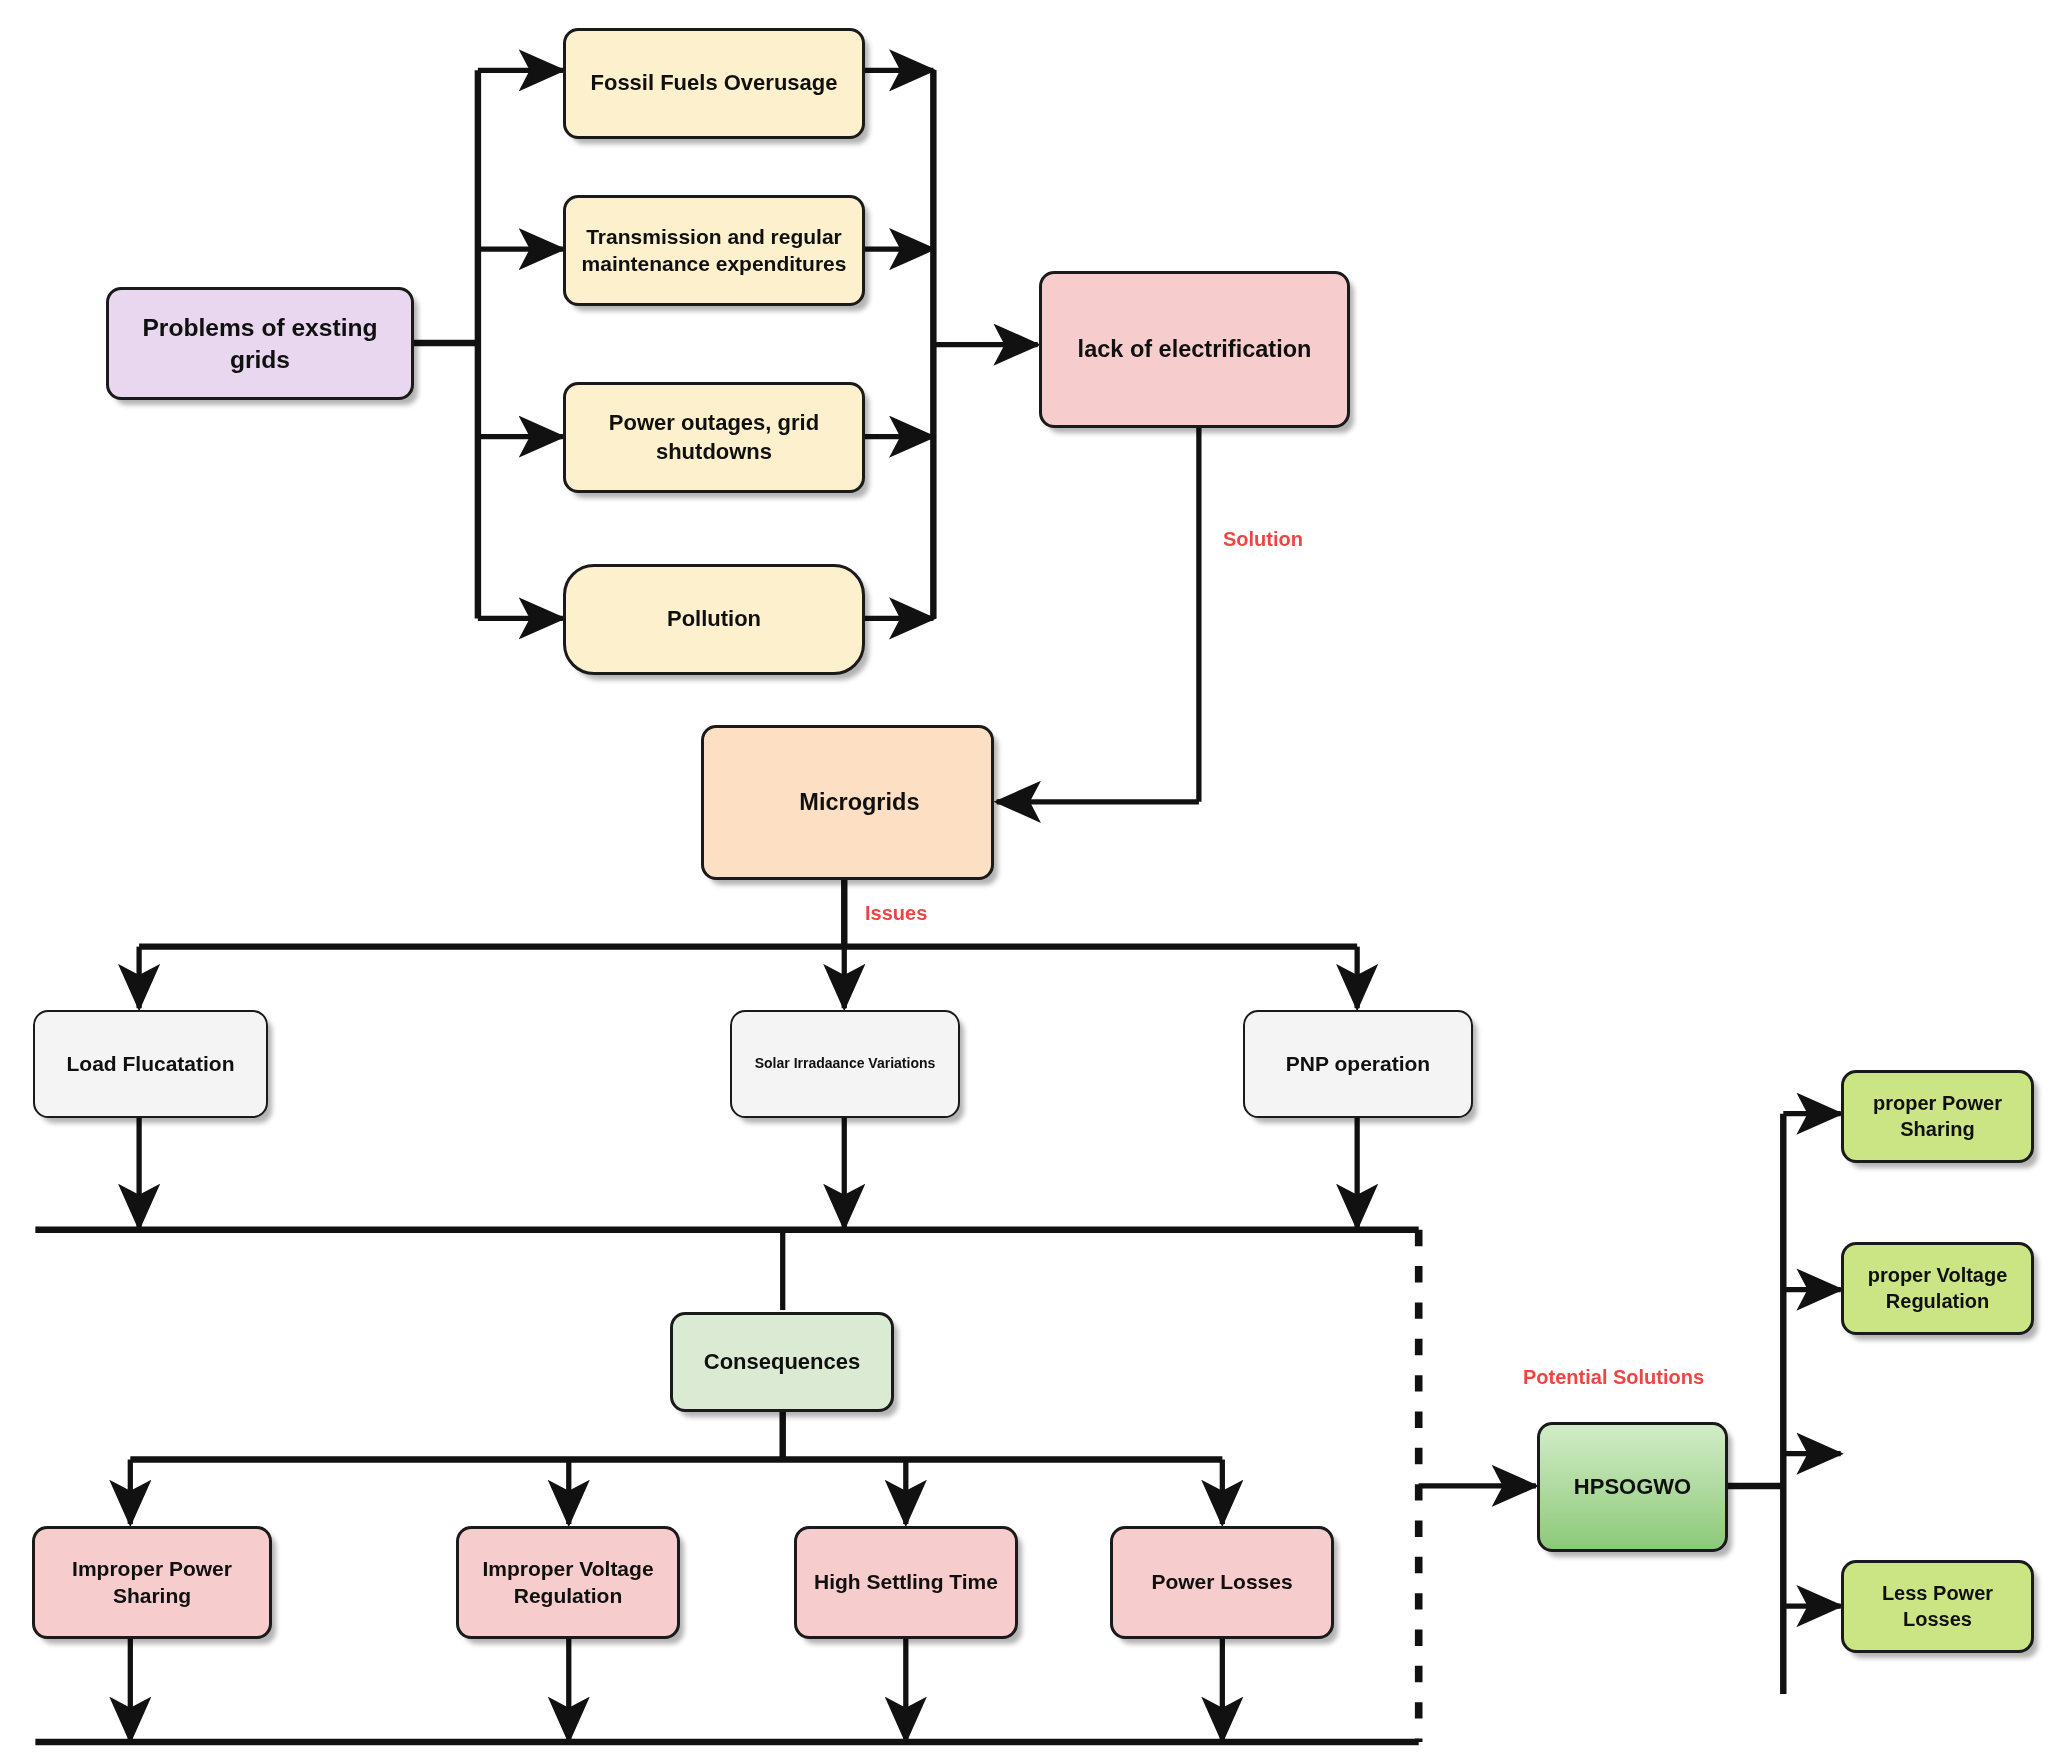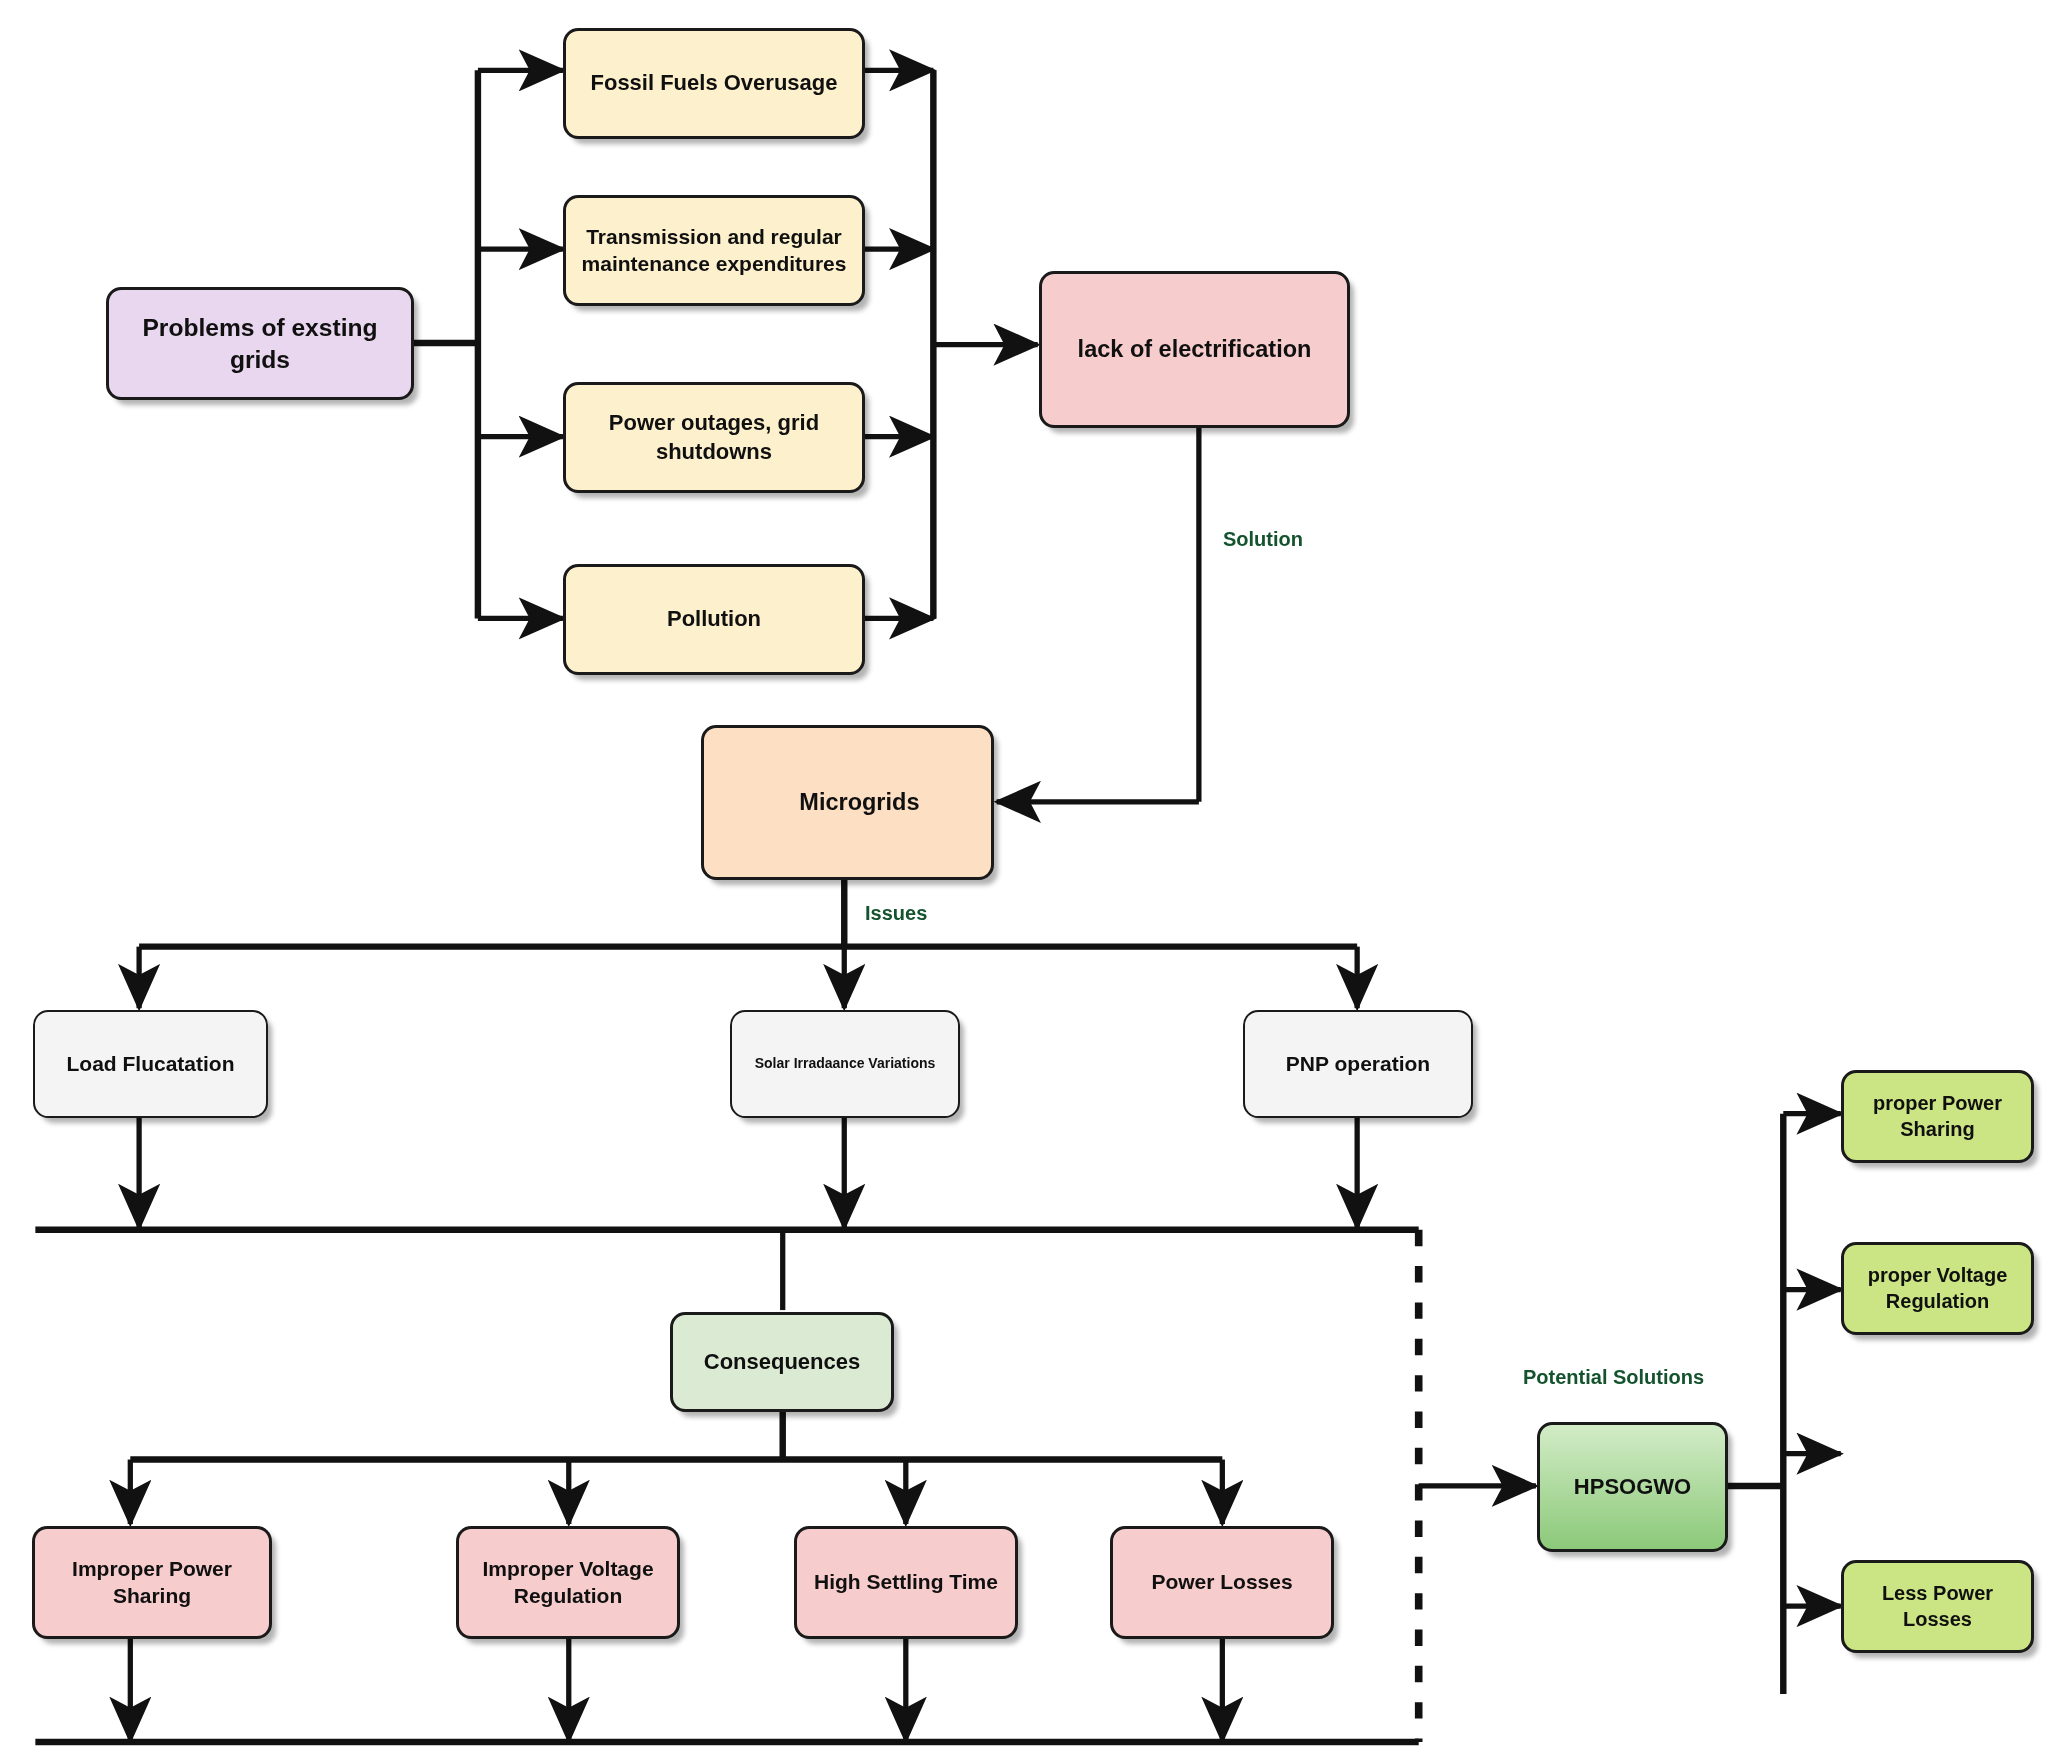--- a/index.html
+++ b/index.html
@@ -30,21 +30,21 @@
   .pinkdark{background:#f6cccc;}
   .orange{background:#fde0c4;}
   .grey{background:#f4f4f4;border-width:2.9px;}
   .greenlight{background:#dbead2;}
   .greenmid{background:linear-gradient(180deg,#d2ecc6 0%, #8cc97a 100%);}
   .greenbright{background:#cbe585;}
   .edgelabel{
     position:absolute;
     font-size:20px;
     font-weight:700;
-    color:#14532d;
+    color:#ef4444;
     white-space:nowrap;
     z-index:6;
   }
 </style>
 </head>
 <body>
 
 <div id="root">
 
   <svg id="wires" viewBox="0 0 3524 3006" xmlns="http://www.w3.org/2000/svg">
@@ -119,21 +119,21 @@
   </div>
 
   <div class="node yellow" style="left:563px;top:195px;width:302px;height:111px;font-size:21px;">
     <span>Transmission and regular maintenance expenditures</span>
   </div>
 
   <div class="node yellow" style="left:563px;top:382px;width:302px;height:111px;font-size:22px;">
     <span>Power outages, grid shutdowns</span>
   </div>
 
-  <div class="node yellow" style="left:563px;top:564px;width:302px;height:111px;font-size:22px;">
+  <div class="node yellow" style="left:563px;top:564px;width:302px;height:111px;font-size:22px;border-radius:31px;">
     <span>Pollution</span>
   </div>
 
   <div class="node pinkdark" style="left:1039px;top:271px;width:311px;height:157px;font-size:23.5px;">
     <span>lack of electrification</span>
   </div>
 
   <div class="node orange" style="left:701px;top:725px;width:293px;height:155px;font-size:23.5px;padding-left:32px;">
     <span>Microgrids</span>
   </div>

